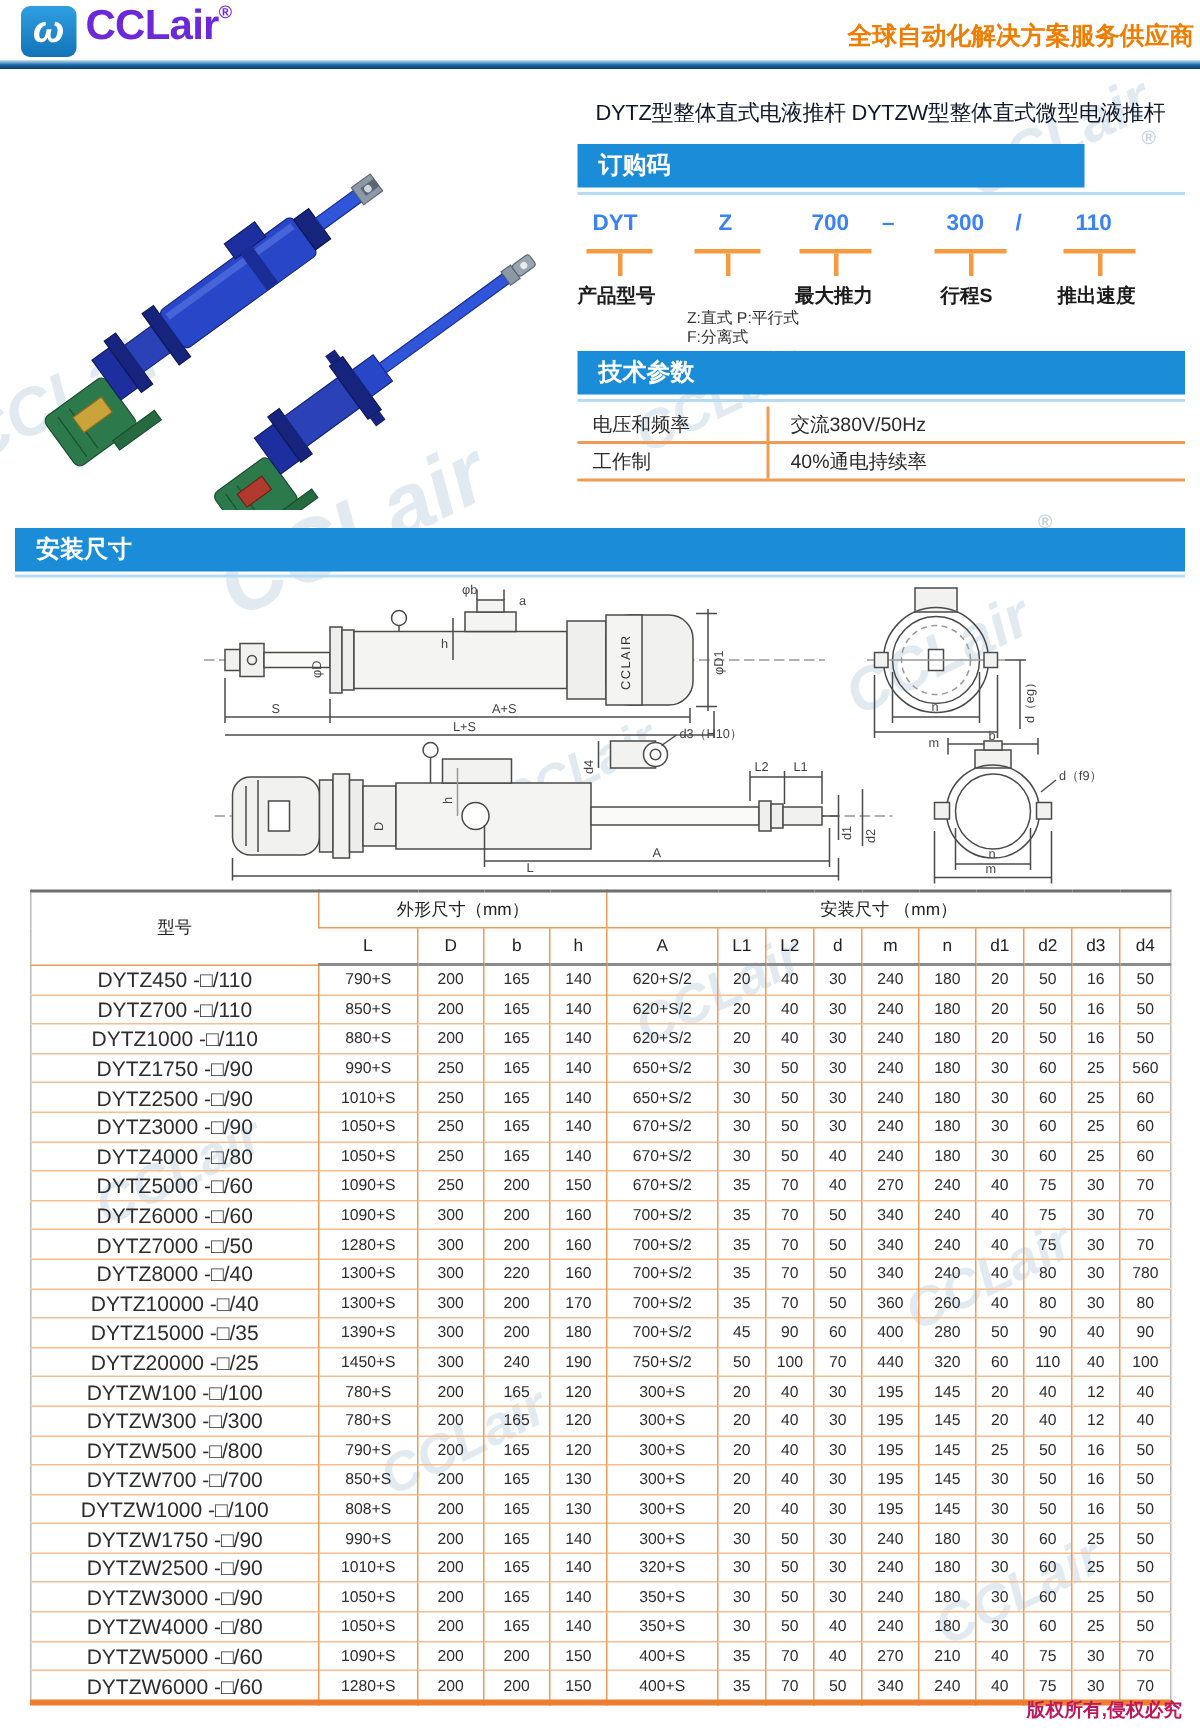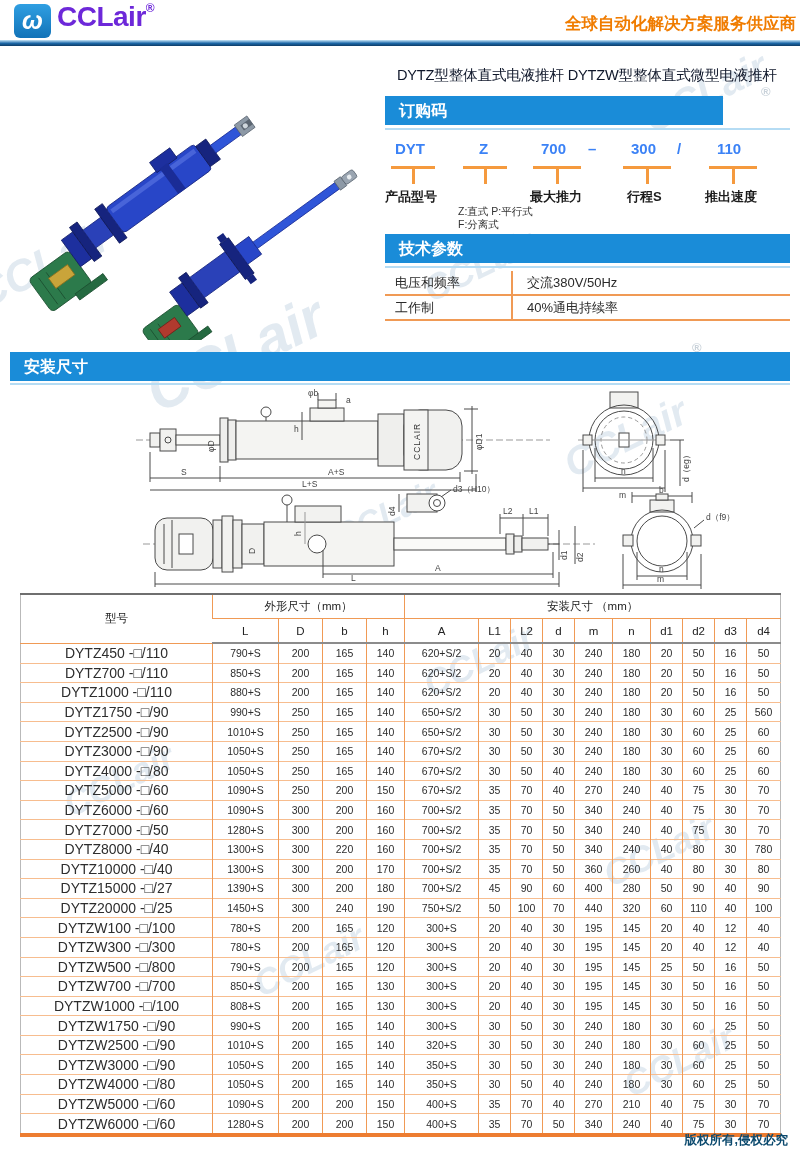--- a/index.html
+++ b/index.html
@@ -57,21 +57,21 @@
             border-left:1px solid #b9b9b9; border-right:1px solid #b9b9b9; }
   .dtable th, .dtable td { border-left:1px solid #f09a55; text-align:center; padding:0;
             white-space:nowrap; overflow:hidden; font-weight:normal; }
   .dtable th { font-size:11.5px; color:#222; height:23px; border-bottom:1px solid #f09a55; }
   .dtable thead tr:last-child th { border-bottom:2px solid #8c8c8c; }
   .dtable td { font-size:10.5px; color:#2d2d2d; height:18.6px; border-top:1px solid #f7bd8f; }
   .dtable tbody tr:first-child td { border-top:none; }
   .dtable td.model { font-size:14px; }
   .dtable th:first-child, .dtable td:first-child { border-left:none; }
 
-  .copyright { position:absolute; right:12px; top:1132px; font-size:12.5px; font-weight:bold; color:#0c4a6e; }
+  .copyright { position:absolute; right:12px; top:1132px; font-size:12.5px; font-weight:bold; color:#be185d; }
 
   
   .wm { position:absolute; font-weight:bold; font-style:italic; color:rgba(150,180,205,0.28);
         transform:rotate(-26deg); pointer-events:none; white-space:nowrap; }
 </style>
 </head>
 <body>
 
 <div class="page">
 
@@ -574,21 +574,21 @@
           <td>70</td>
           <td>50</td>
           <td>360</td>
           <td>260</td>
           <td>40</td>
           <td>80</td>
           <td>30</td>
           <td>80</td>
         </tr>
         <tr>
-          <td class="model">DYTZ15000 -□/27</td>
+          <td class="model">DYTZ15000 -□/35</td>
           <td>1390+S</td>
           <td>300</td>
           <td>200</td>
           <td>180</td>
           <td>700+S/2</td>
           <td>45</td>
           <td>90</td>
           <td>60</td>
           <td>400</td>
           <td>280</td>

